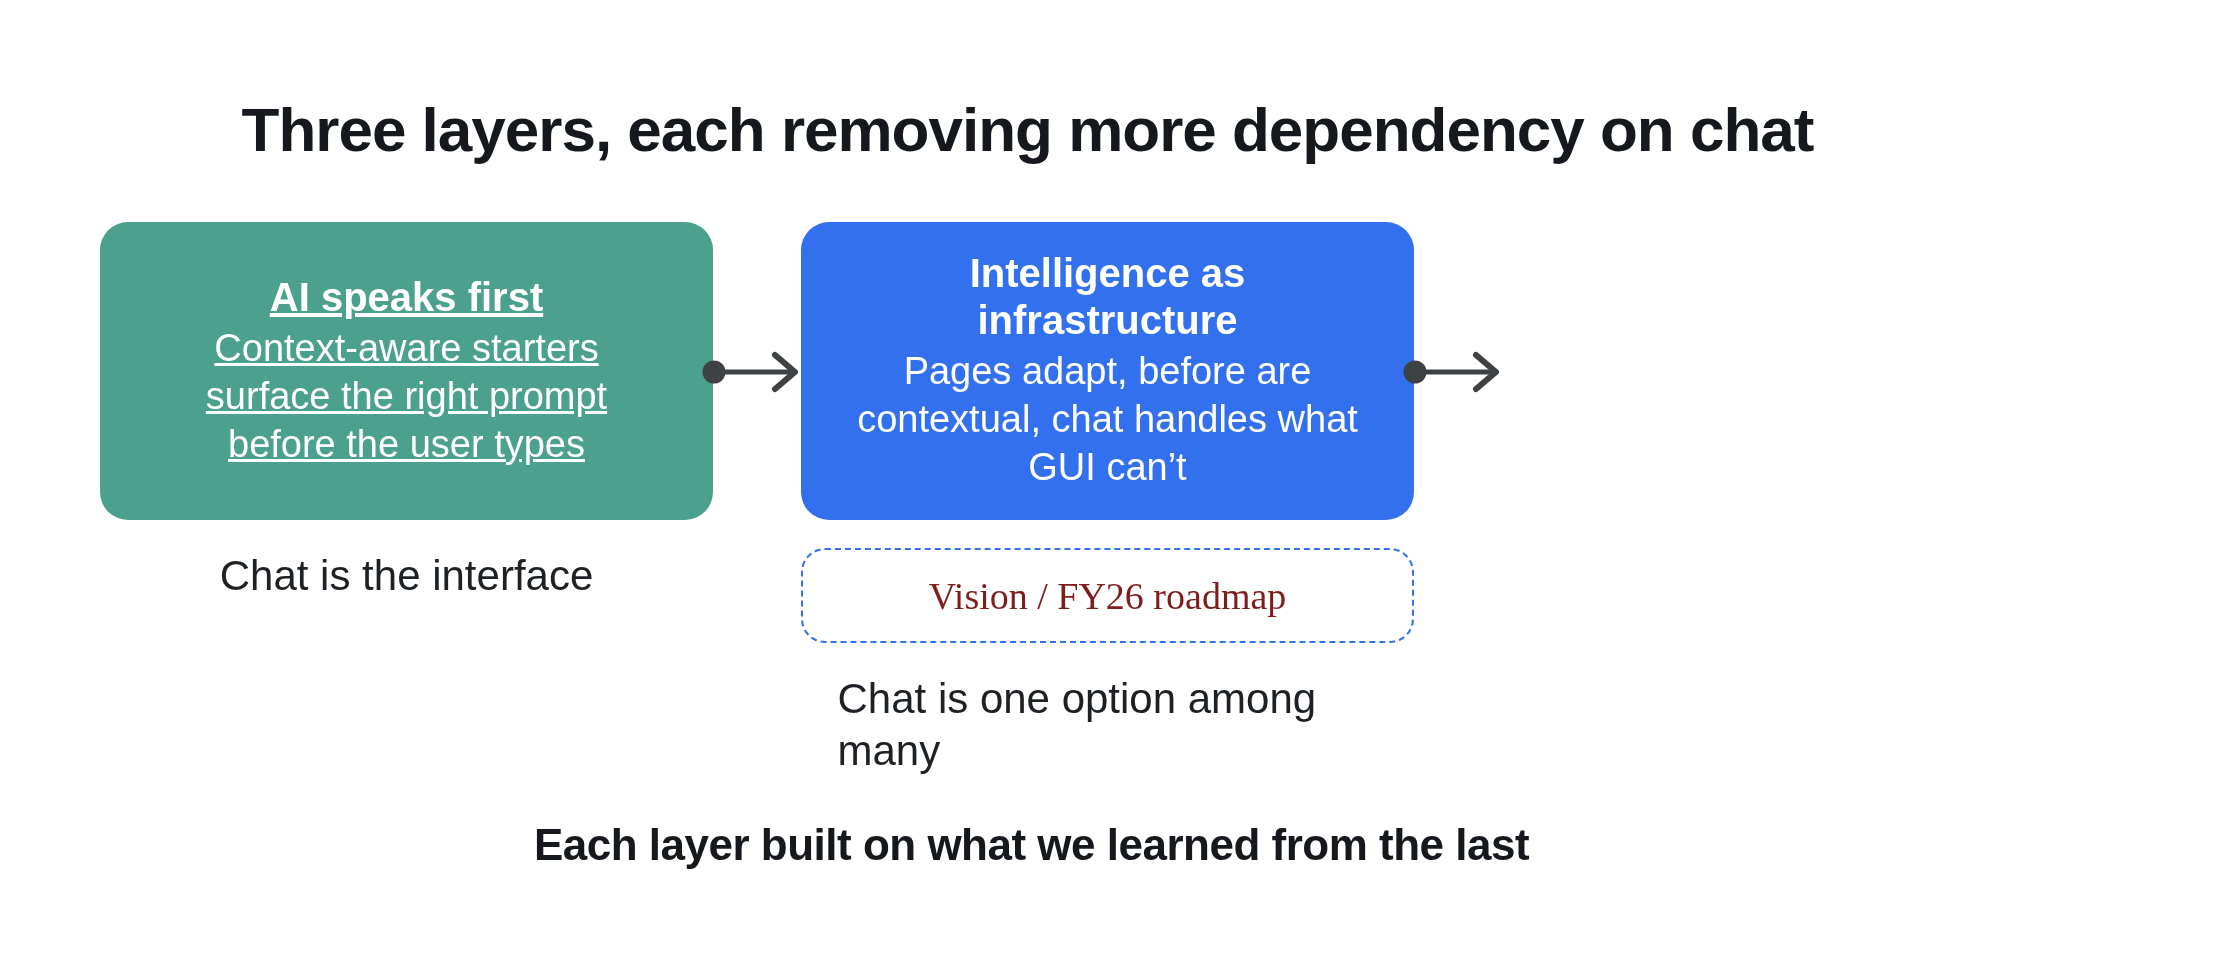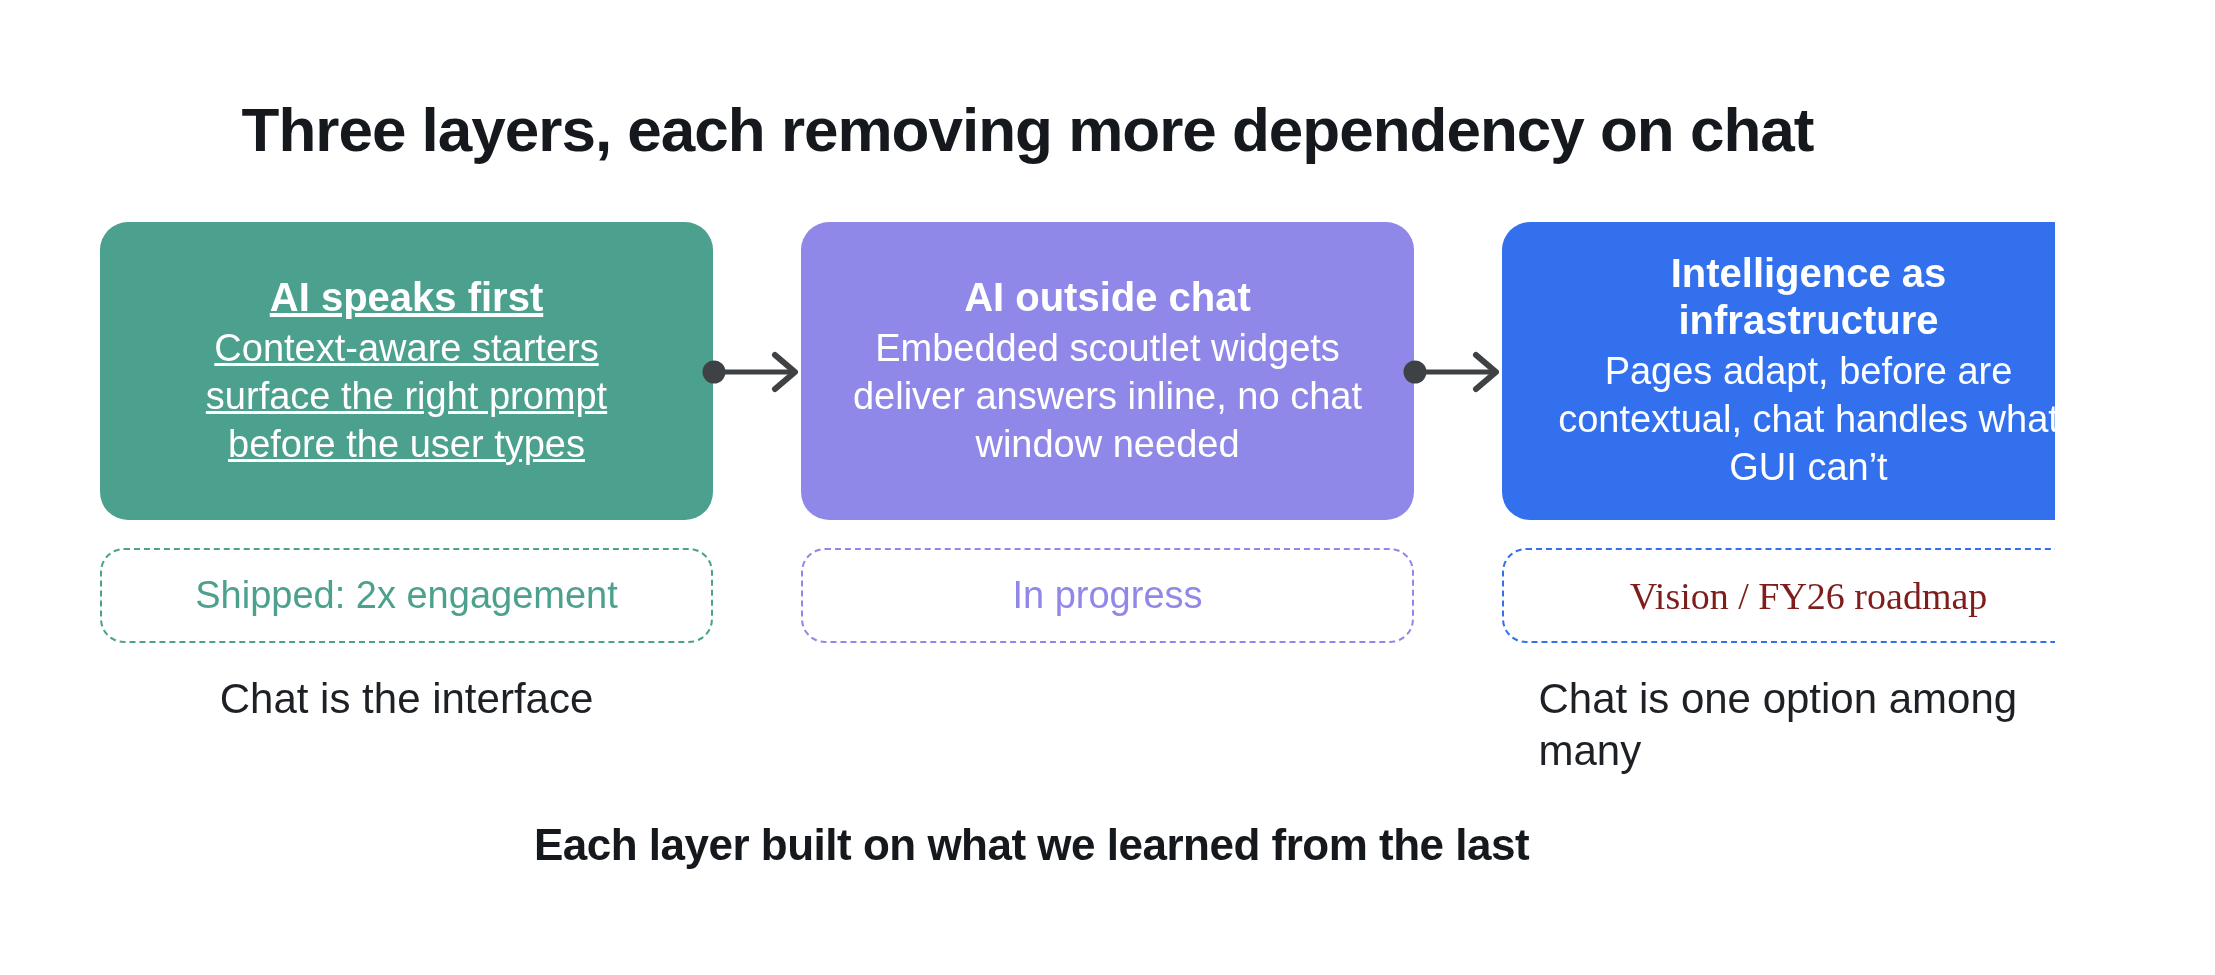--- a/index.html
+++ b/index.html
@@ -54,32 +54,23 @@
 
   <div class="title">Three layers, each removing more dependency on chat</div>
 
   <div class="columns">
 
     <div class="column">
       <div class="box" style="background: rgb(75, 161, 141); color: rgb(255, 255, 255); text-decoration: underline;">
         <div class="box-heading">AI speaks first</div>
         <div class="box-body">Context-aware starters surface the right prompt before the user types</div>
       </div>
-      <div class="badge" style="color: rgb(75, 161, 141); border-color: rgb(75, 161, 141);">Shipped: 2x engagement</div>
       <div class="caption">Chat is the interface</div>
     </div>
 
-    <div class="column">
-      <div class="box" style="background: rgb(144, 136, 233); color: rgb(255, 255, 255);">
-        <div class="box-heading">AI outside chat</div>
-        <div class="box-body">Embedded scoutlet widgets deliver answers inline, no chat window needed</div>
-      </div>
-      <div class="badge" style="color: rgb(144, 136, 233); border-color: rgb(144, 136, 233);">In progress</div>
-      <div class="caption"></div>
-    </div>
 
     <div class="column">
       <div class="box" style="background: rgb(50, 112, 238); color: rgb(255, 255, 255);">
         <div class="box-heading">Intelligence as infrastructure</div>
         <div class="box-body">Pages adapt, before are contextual, chat handles what GUI can’t</div>
       </div>
       <div class="badge" style="color: #7f1d1d; border-color: rgb(50, 112, 238); font-family: Liberation Serif, serif;">Vision / FY26 roadmap</div>
       <div class="caption">Chat is one option among many</div>
     </div>
 

